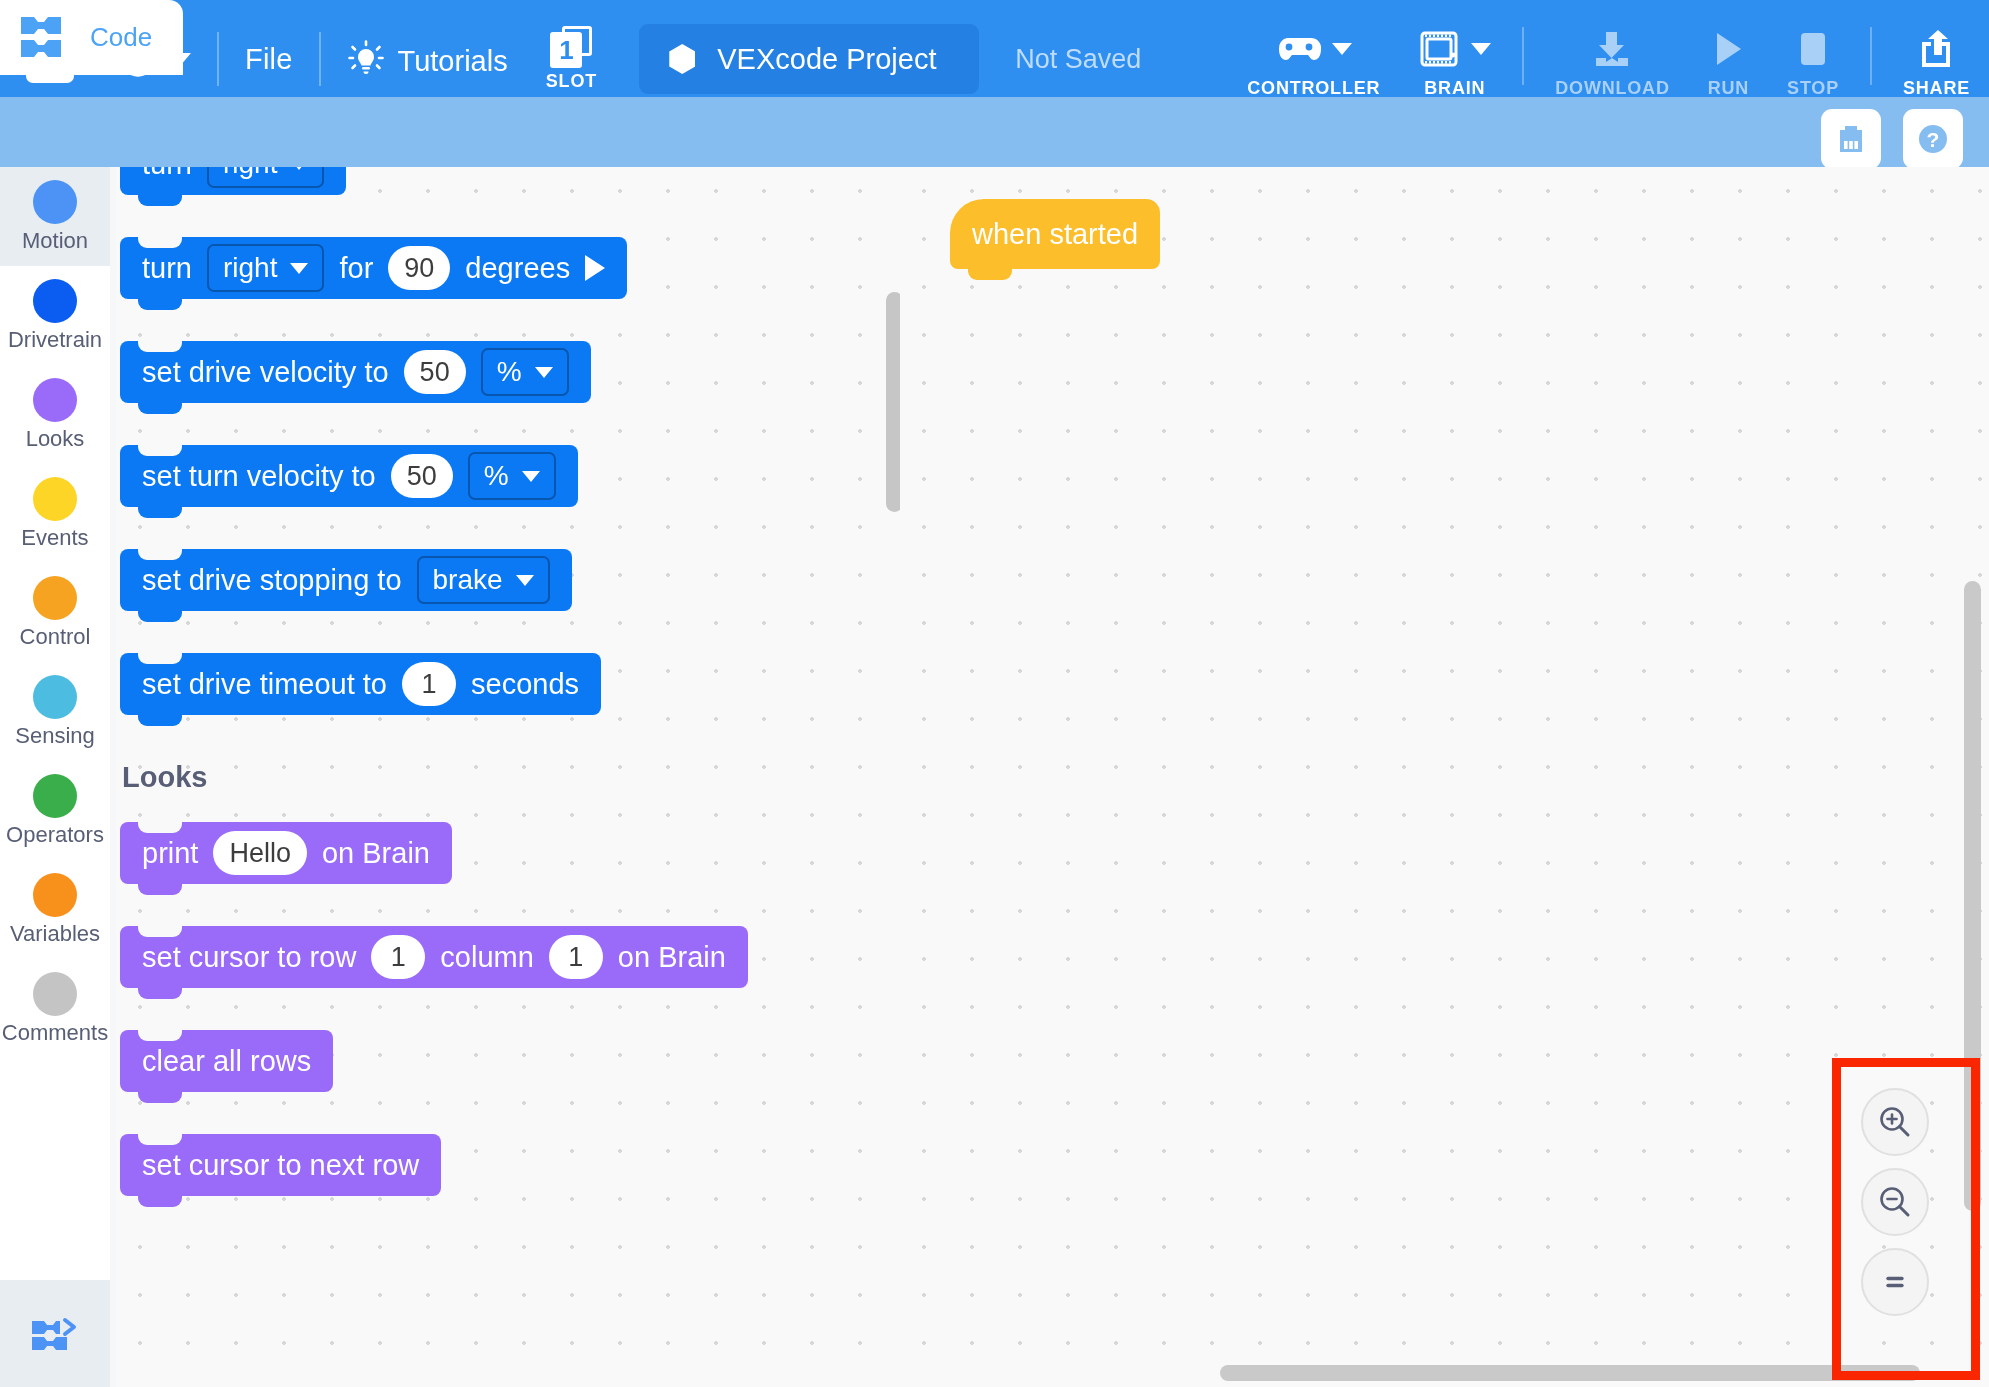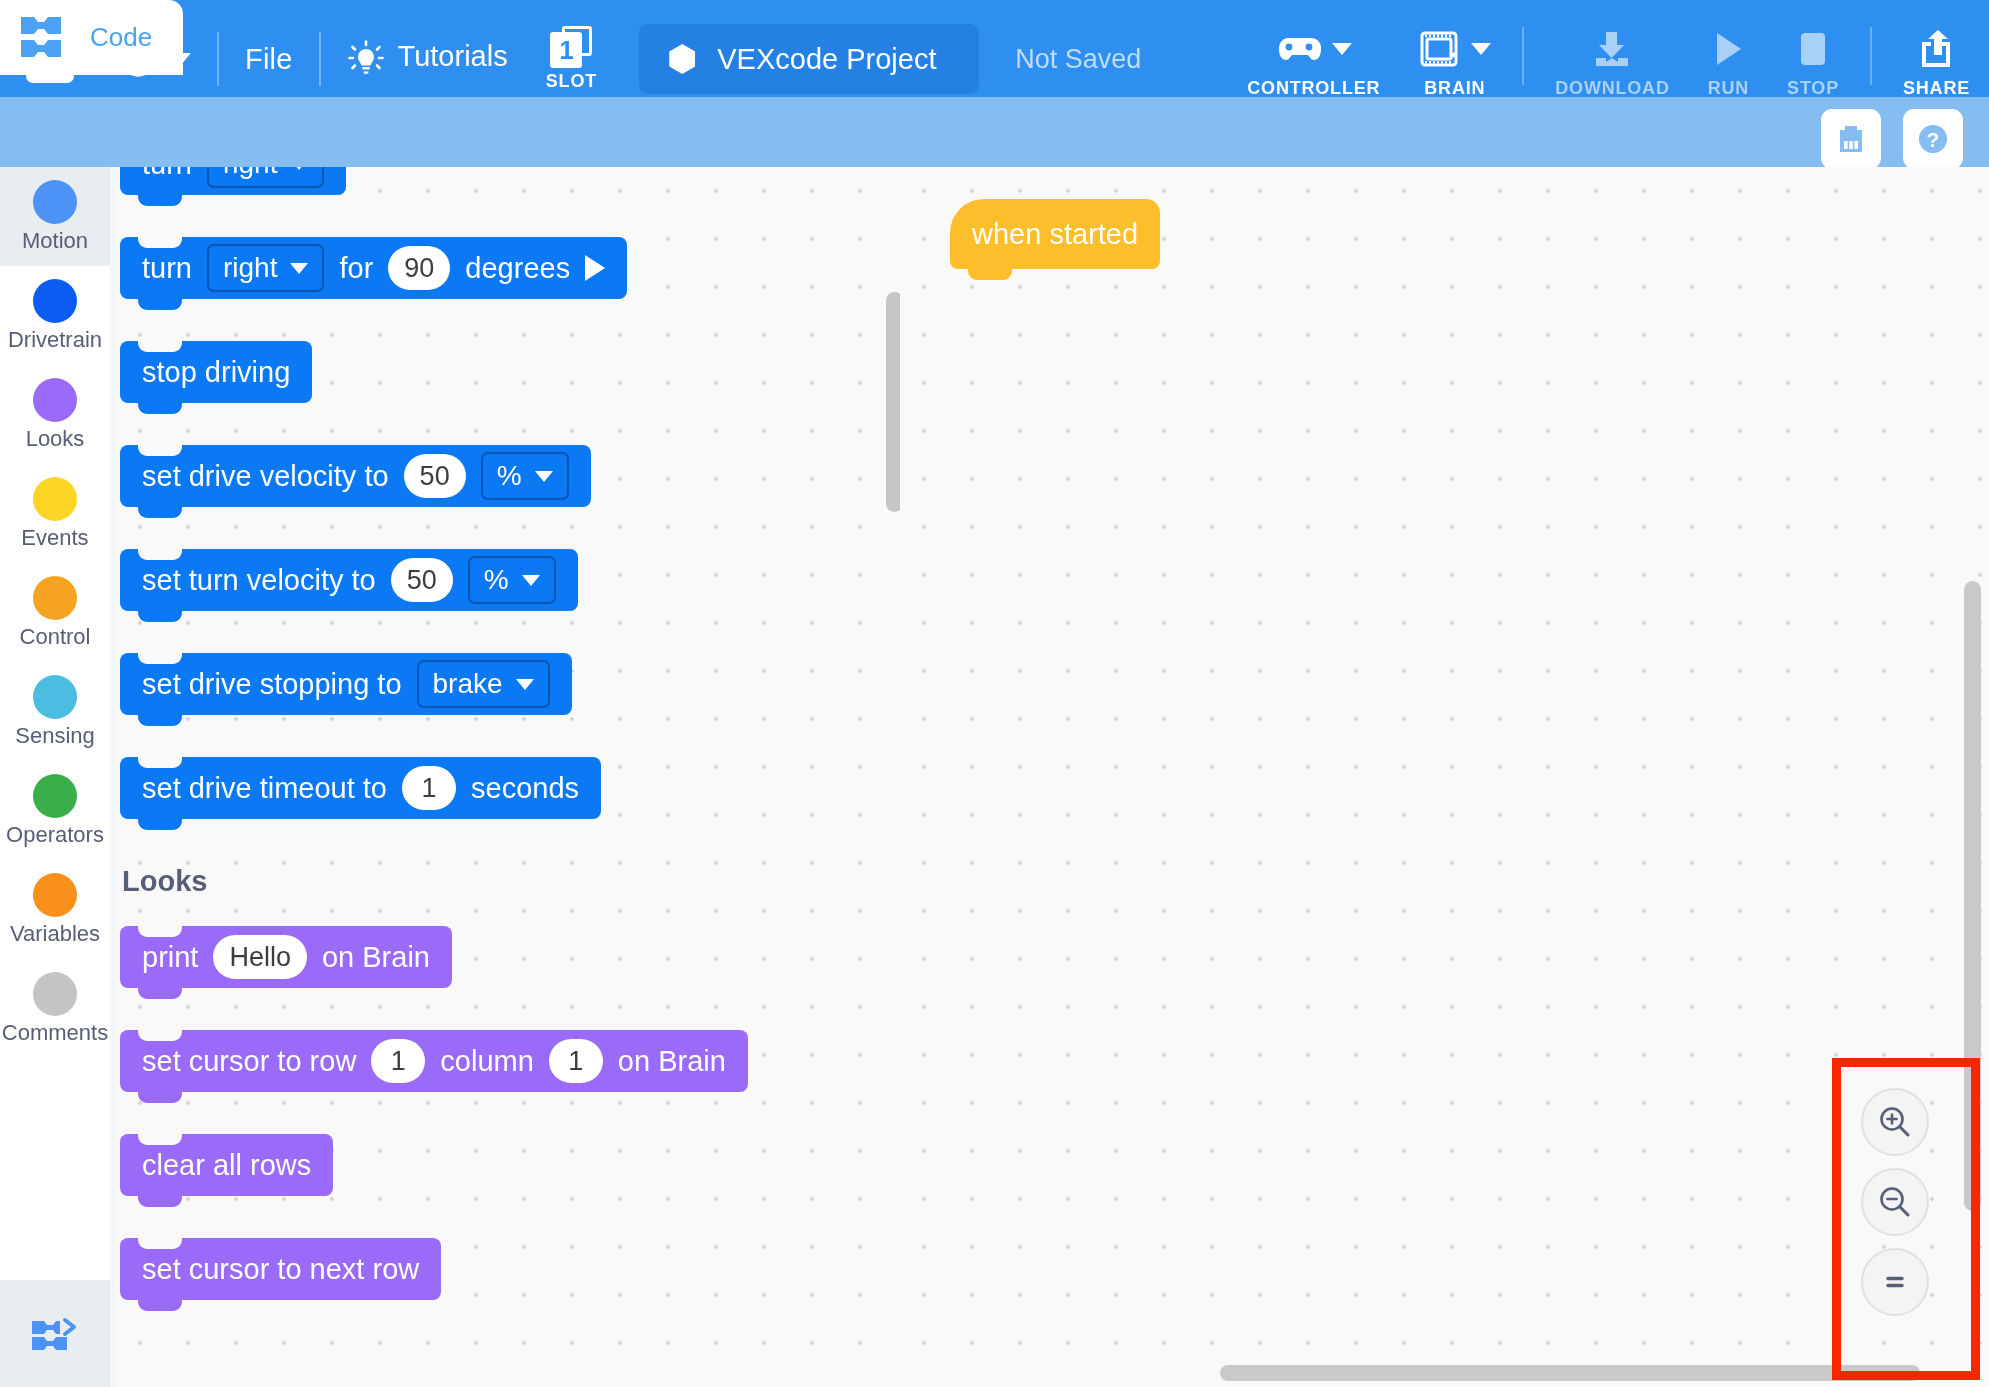--- a/index.html
+++ b/index.html
@@ -24,21 +24,21 @@
     display: flex; align-items: center; justify-content: center;
   }
   .tb-logo svg { display:block; }
   .tb-globe {
     margin-left: 44px; display: flex; align-items: center; gap: 11px;
     cursor: pointer;
   }
   .caret { width:0;height:0;border-left:11px solid transparent;border-right:11px solid transparent;border-top:13px solid #ffffff; }
   .tb-sep { width:2px; height:54px; background:rgba(255,255,255,.32); margin:0 26px; }
   .tb-file { font-size: 29px; letter-spacing: .2px; cursor:pointer; }
-  .tb-tutorials { display:flex; align-items:flex-start; gap:13px; font-size:29px; cursor:pointer; }
+  .tb-tutorials { display:flex; align-items:flex-end; gap:13px; font-size:29px; cursor:pointer; }
   .tb-slot {
     margin-left: 38px; display:flex; flex-direction:column; align-items:center;
     cursor:pointer;
   }
   .slot-num {
     position: relative; width: 42px; height: 42px;
   }
   .slot-num .back {
     position:absolute; right:0; top:0; width:30px;height:30px;
     border:3px solid #ffffff; border-radius:3px; background:#2f8ff0;
@@ -443,23 +443,20 @@
           <span class="field-drop">
             <span>right</span>
             <span class="dcaret"></span>
           </span>
           <span>for</span>
           <span class="field-oval">90</span>
           <span>degrees</span>
           <span class="play-tri"></span>
         </div></div>
       <div style="padding: 14px 0px 14px 4px;"><div class="blk motion">
-          <span>stop driving</span>
-        </div></div>
-      <div style="padding: 14px 0px 14px 4px;"><div class="blk motion">
           <span>set drive velocity to</span>
           <span class="field-oval">50</span>
           <span class="field-drop">
             <span>%</span>
             <span class="dcaret"></span>
           </span>
         </div></div>
       <div style="padding: 14px 0px 14px 4px;"><div class="blk motion">
           <span>set turn velocity to</span>
           <span class="field-oval">50</span>

